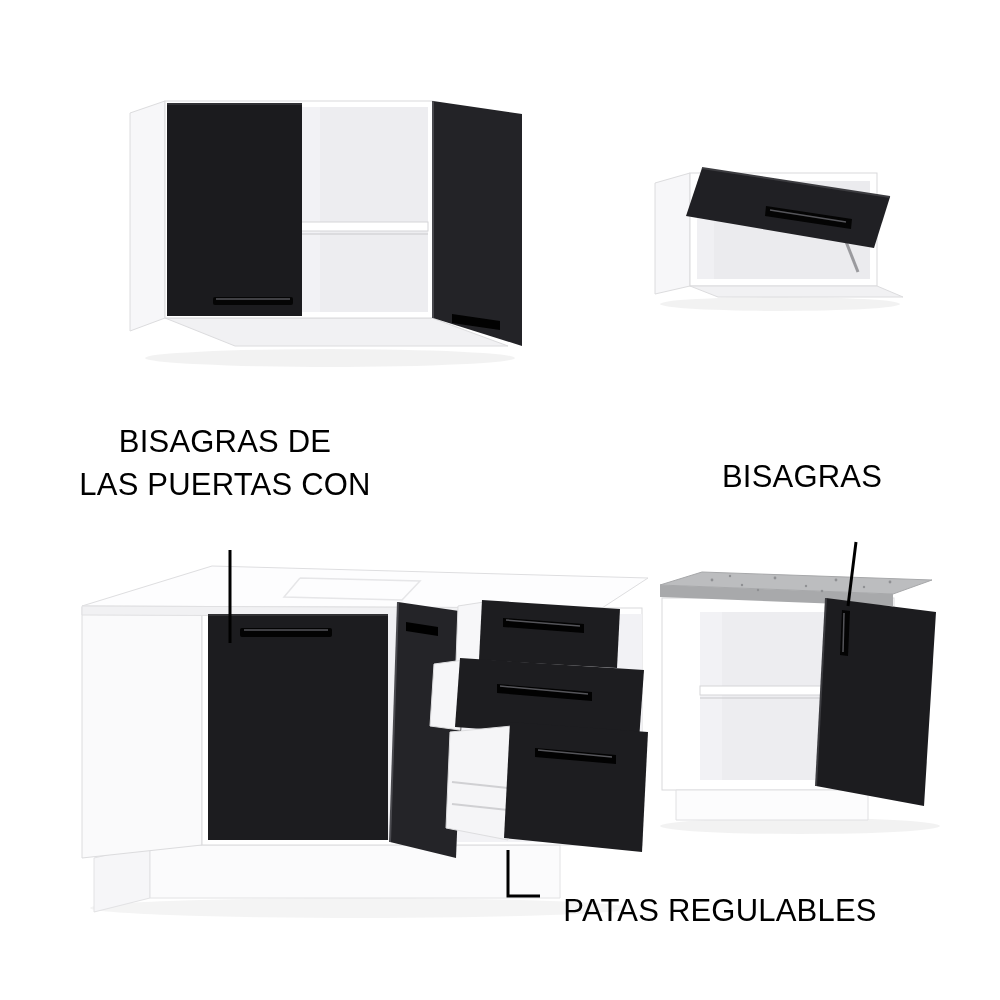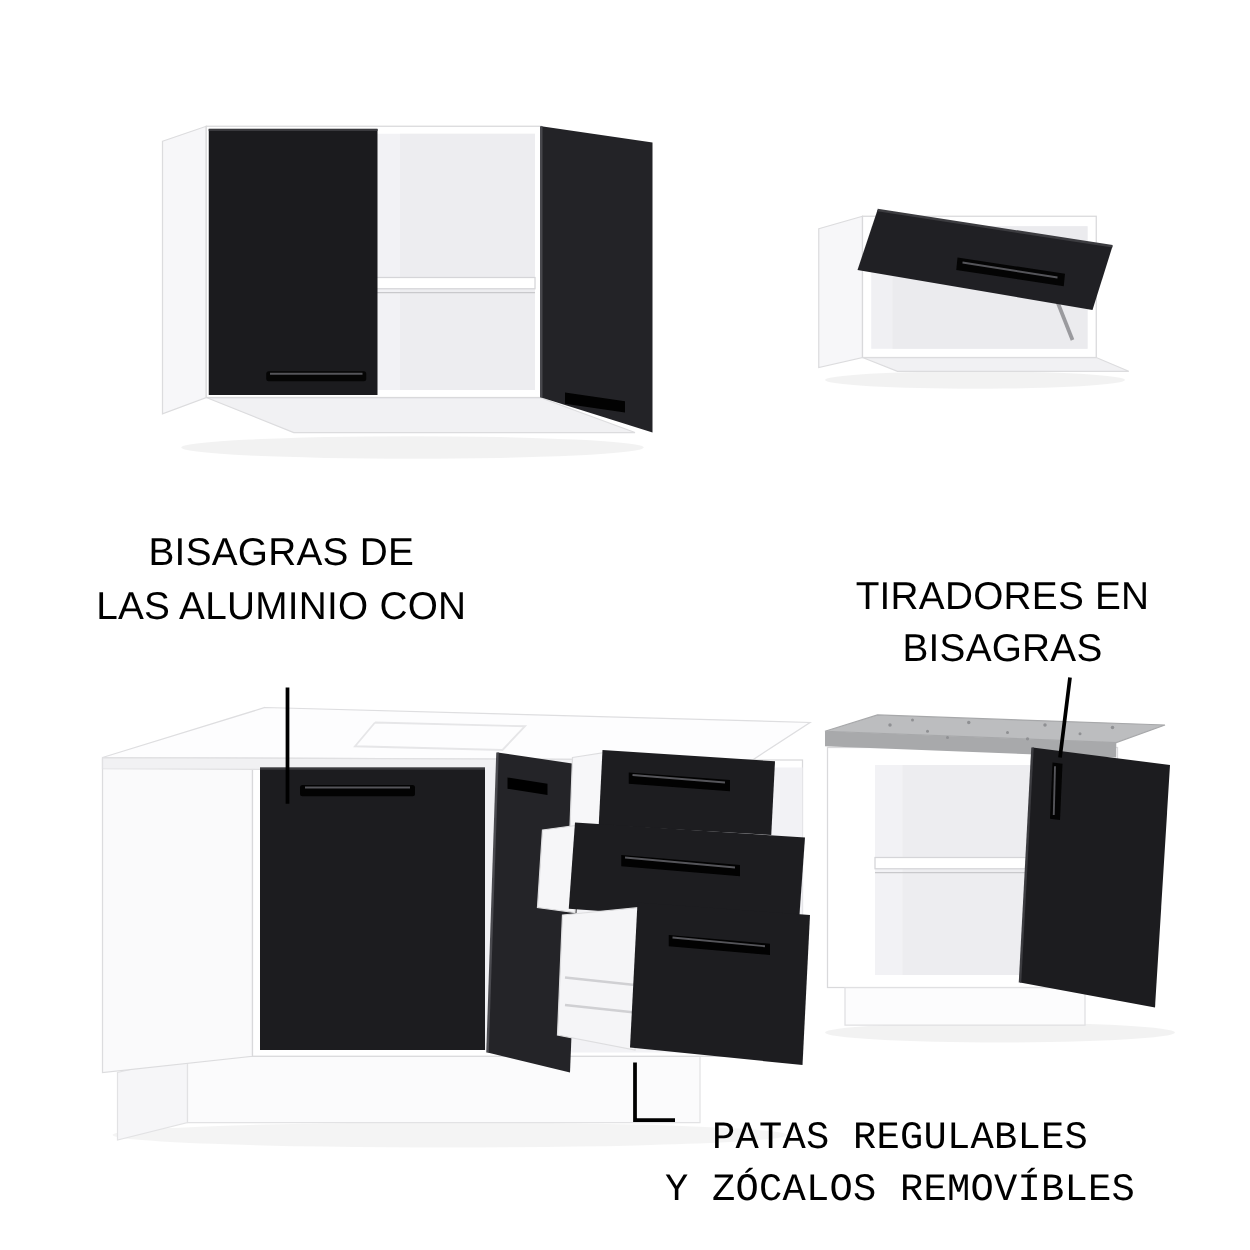--- a/index.html
+++ b/index.html
@@ -26,21 +26,21 @@
     text-align: center;
     font-size: 31px;
     line-height: 43px;
     font-weight: 400;
     letter-spacing: 0.2px;
     white-space: nowrap;
   }
   .callout span { display: block; }
   .callout-hinges { left: 60px;  top: 420px; width: 330px; }
   .callout-handles { left: 668px; top: 456px; width: 268px; line-height: 42px; }
-  .callout-legs   { left: 518px; top: 890px; width: 404px; line-height: 42px; font-family: Liberation Mono, monospace; }
+  .callout-legs   { left: 518px; top: 890px; width: 404px; line-height: 42px; }
 </style>
 </head>
 <body>
 
 <div class="stage">
 
   <svg class="illustration" width="1000" height="1000" viewBox="0 0 1000 1000">
 
     <g>
       <ellipse cx="330" cy="358" rx="185" ry="9" fill="rgba(0,0,0,0.05)"></ellipse>
@@ -165,26 +165,24 @@
 
     <g stroke="#000000" stroke-width="3" fill="none">
       <line x1="230" y1="550" x2="230" y2="643"></line>
       <line x1="856" y1="542" x2="848" y2="606"></line>
       <polyline points="508,850 508,896 540,896"></polyline>
     </g>
   </svg>
 
   <div class="callout callout-hinges">
     <span>BISAGRAS DE</span>
-    <span>LAS ALUMINIO CON</span>
+    <span>LAS PUERTAS CON</span>
   </div>
 
   <div class="callout callout-handles">
-    <span>TIRADORES EN</span>
     <span>BISAGRAS</span>
   </div>
 
   <div class="callout callout-legs">
     <span>PATAS REGULABLES</span>
-    <span>Y ZÓCALOS REMOVÍBLES</span>
   </div>
 
 </div>
 
 </body></html>

